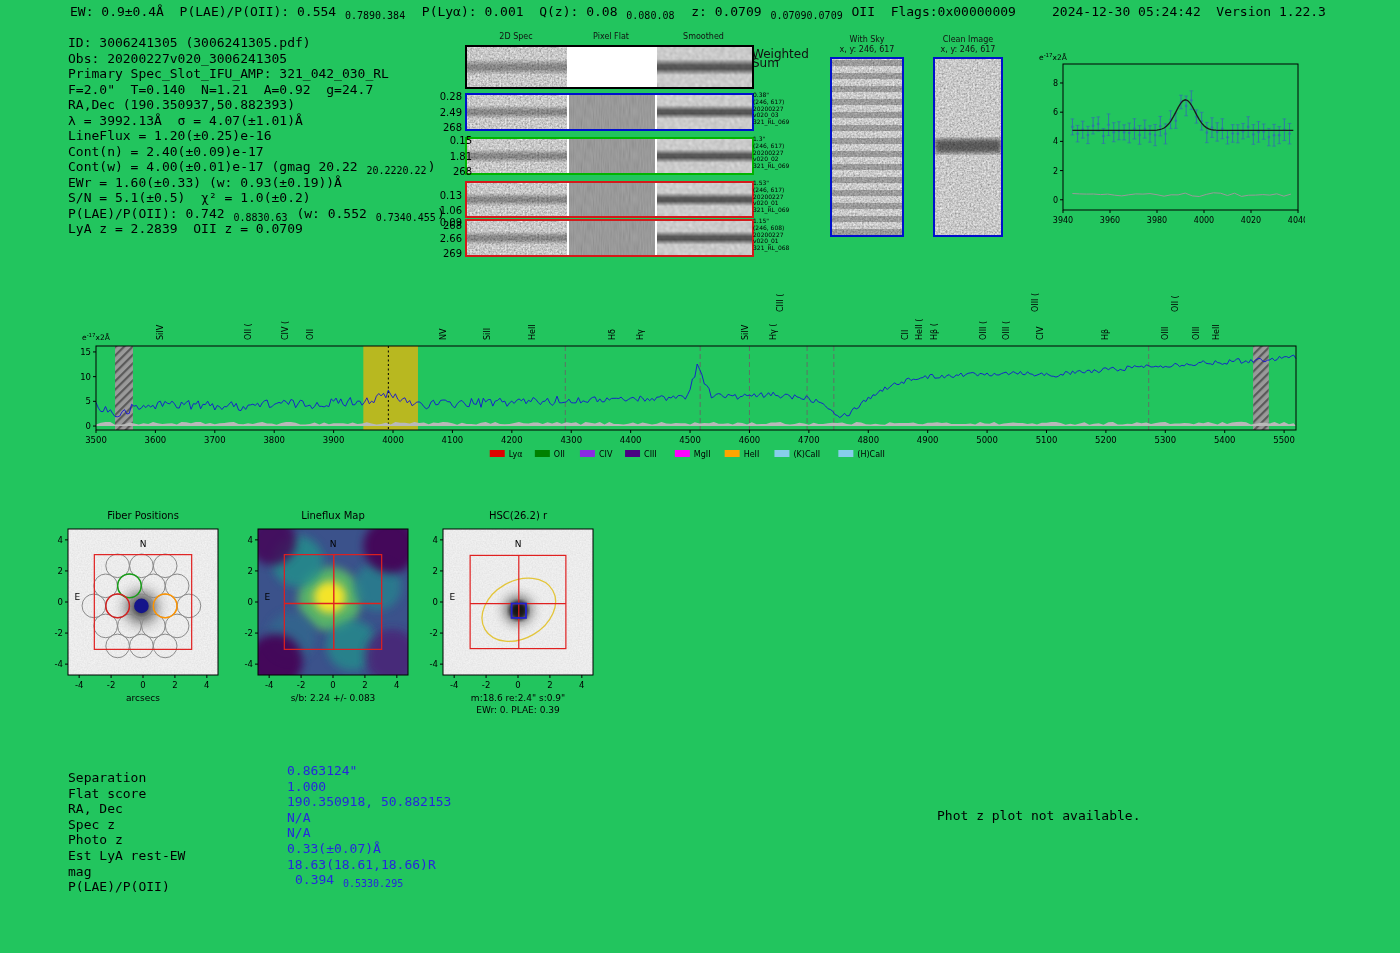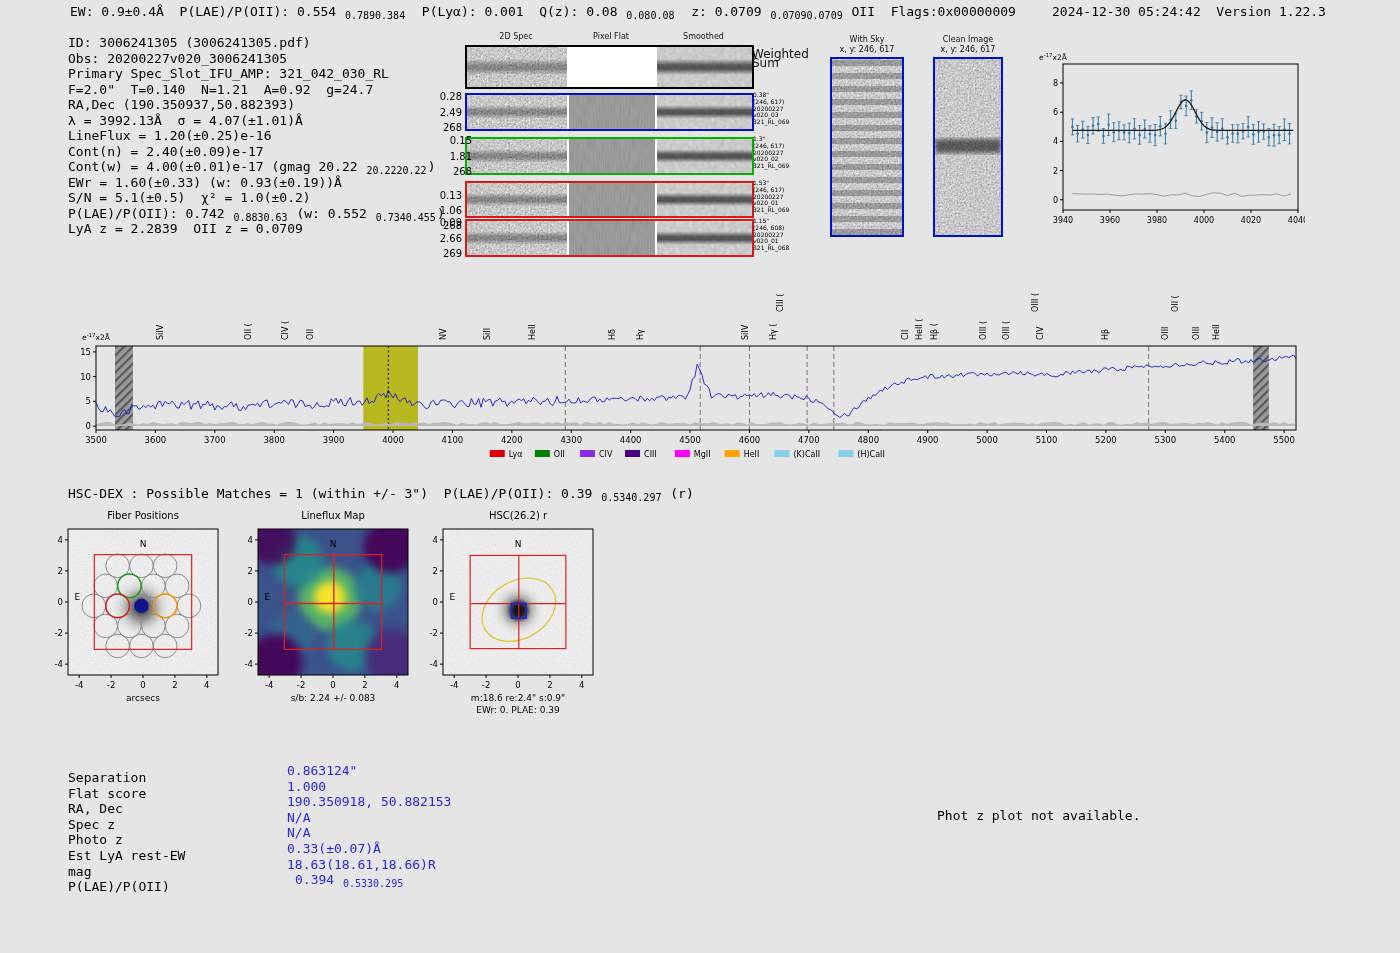--- a/index.html
+++ b/index.html
@@ -1,17 +1,17 @@
 <!DOCTYPE html>
 <html><head>
 <meta charset="utf-8">
 <style>
 *{margin:0;padding:0;box-sizing:border-box}
 body{background:#fff}
-#page{position:relative;width:1400px;height:953px;background:#e5e5e5;font-family:"DejaVu Sans Mono",monospace;color:#000;overflow:hidden}
+#page{position:relative;width:1400px;height:953px;background:#22c55e;font-family:"DejaVu Sans Mono",monospace;color:#000;overflow:hidden}
 .abs{position:absolute}
 .mono{white-space:pre;font-size:13px}
 .frac{display:inline-flex;flex-direction:row;font-size:10px;line-height:7px;vertical-align:-3px;margin:0 1px;text-align:right}
 .small-label{font-family:"DejaVu Sans",sans-serif;color:#111}
 .info-line{white-space:pre;font-size:13px;line-height:15.5px}
 .s2row{display:flex;gap:2px;background:#fff}
 .s2left{width:28px;display:flex;flex-direction:column;justify-content:space-between;text-align:right;font-size:10px;line-height:7px;font-family:"DejaVu Sans",sans-serif}
 .s2right{width:44px;font-size:6px;line-height:6.8px;font-family:"DejaVu Sans",sans-serif}
 svg text{font-family:"DejaVu Sans",sans-serif;fill:#000}
 .ct-title{font-size:10px;text-anchor:middle}
@@ -446,21 +446,20 @@
       <text x="613.85" y="195" font-size="8px">MgII</text>
       <rect x="644.65" y="188" width="15" height="7" fill="#ffa500"></rect>
       <text x="663.65" y="195" font-size="8px">HeII</text>
       <rect x="694.4499999999999" y="188" width="15" height="7" fill="#87ceeb"></rect>
       <text x="713.4499999999999" y="195" font-size="8px">(K)CaII</text>
       <rect x="758.3499999999999" y="188" width="15" height="7" fill="#87ceeb"></rect>
       <text x="777.3499999999999" y="195" font-size="8px">(H)CaII</text>
       <text x="2" y="78" font-size="7.5px"><tspan>e</tspan><tspan dy="-3" font-size="5.5px">-17</tspan><tspan dy="3">x2Å</tspan></text>
     </svg>
 
-  <div class="abs mono" style="left:68px;top:486px">HSC-DEX : Possible Matches = 1 (within +/- 3")  P(LAE)/P(OII): 0.39 <span class="frac"><span>0.534</span><span>0.297</span></span> (r)</div>
 
   <svg class="abs" id="fiber-svg" style="left:40px;top:503px" width="200" height="216">
     <text class="ct-title" x="103" y="16">Fiber Positions</text>
     <text class="ct-cap" x="103" y="198">arcsecs</text>
   <g clip-path="url(#cutclip)">
         <rect x="28" y="26" width="150" height="146" fill="#f7f7f7"></rect>
         <rect x="28" y="26" width="150" height="146" filter="url(#nzLight)" opacity="0.55"></rect>
         <circle cx="101.40425531914894" cy="104.43617021276594" r="30" fill="url(#fadeDark)"></circle>
         <circle cx="101.40425531914894" cy="102.88297872340425" r="11.808510638297872" fill="none" stroke="#8a8a8a" stroke-width="1"></circle>
         <circle cx="125.18085106382978" cy="102.88297872340425" r="11.808510638297872" fill="none" stroke="#8a8a8a" stroke-width="1"></circle>

